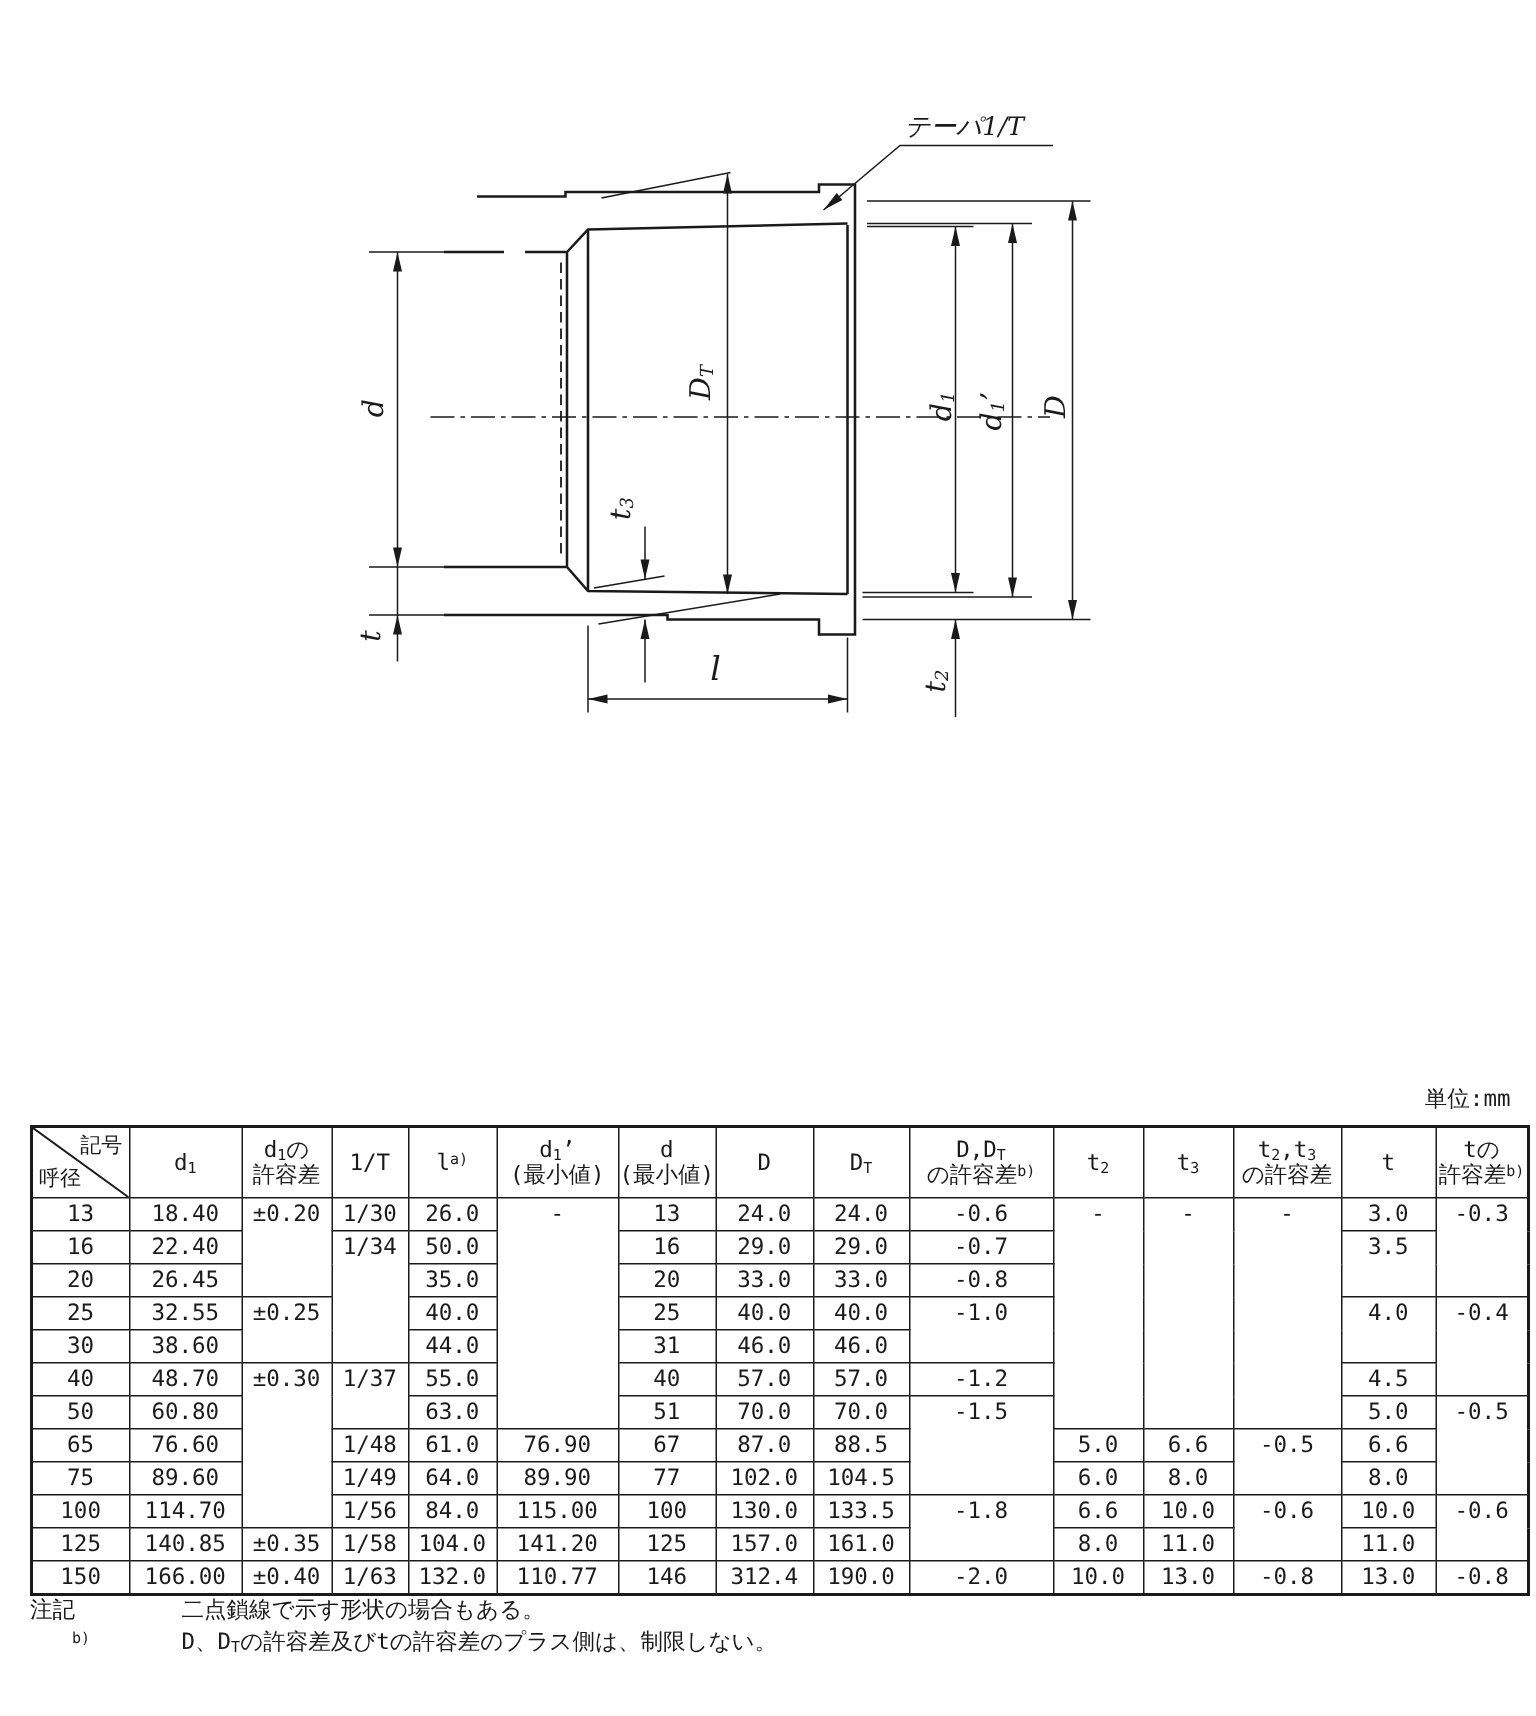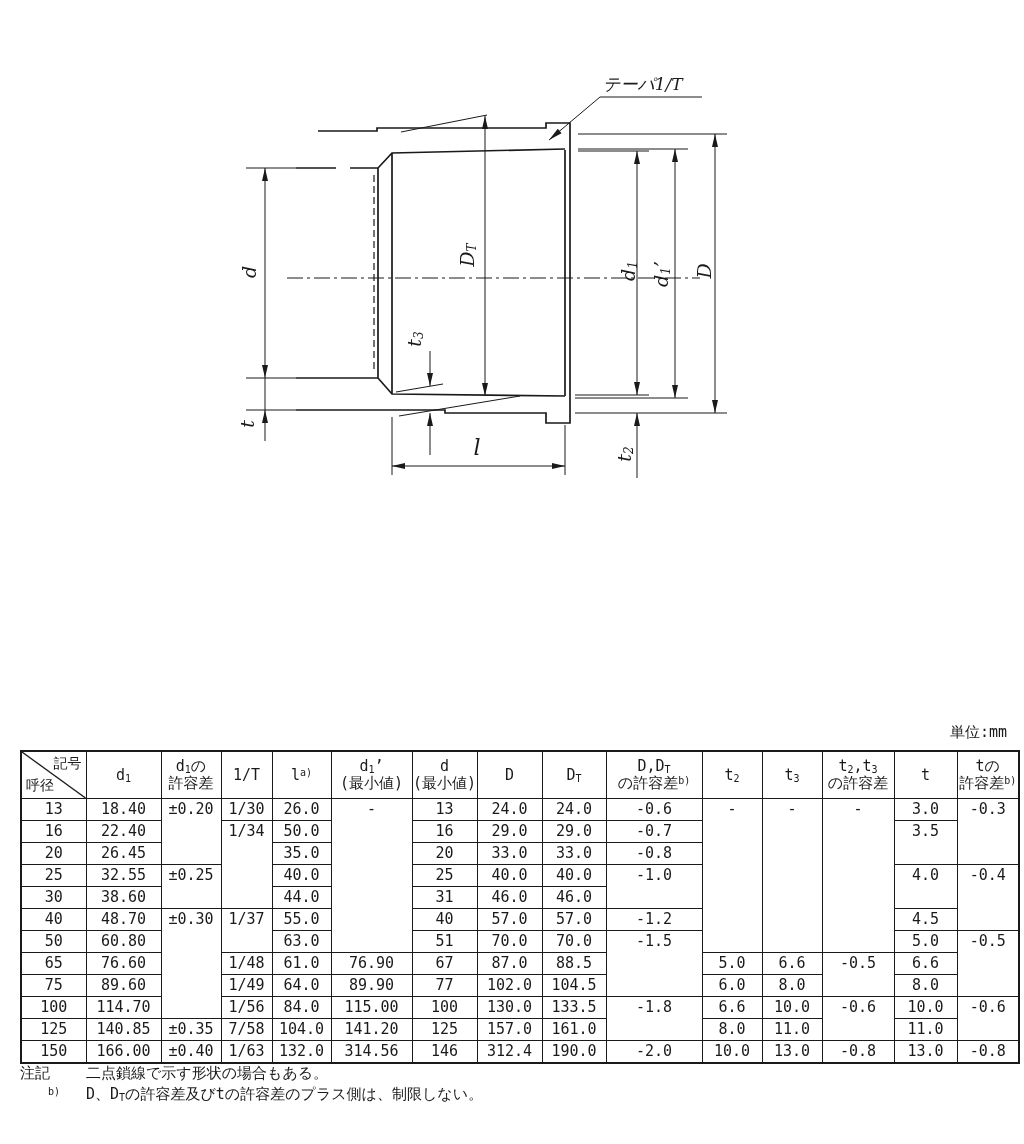--- a/index.html
+++ b/index.html
@@ -22,21 +22,21 @@
   th .hline{line-height:17px;}
   td{height:21px;line-height:21px;vertical-align:middle;}
   td.merged{vertical-align:top;line-height:20px;}
   sub{font-size:10px;vertical-align:-2px;line-height:0;}
   sup{font-size:10px;vertical-align:4px;line-height:0;}
   th.corner{position:relative;padding:0;}
   th.corner svg{position:absolute;left:0;top:0;width:100%;height:100%;}
   th.corner .ct{position:absolute;top:3px;right:4px;font-size:14px;}
   th.corner .cb{position:absolute;bottom:3px;left:4px;font-size:14px;}
   .notes{position:absolute;left:20px;top:1040px;font-size:15px;line-height:21px;}
-  .note{display:flex;}
+  .note{display:flex;gap:35px;}
   .note-label{width:66px;flex:none;}
   .note-label.indent{padding-left:28px;width:38px;}
   .note-body{white-space:nowrap;}
 </style>
 </head>
 <body>
 
 <div class="page">
 
   <svg class="drawing" width="1024" height="560" viewBox="0 0 1024 560">
@@ -294,37 +294,37 @@
             <td>6.6</td>
             <td>10.0</td>
             <td rowspan="2" class="merged">-0.6</td>
             <td>10.0</td>
             <td rowspan="2" class="merged">-0.6</td>
           </tr>
           <tr>
             <td>125</td>
             <td>140.85</td>
             <td>±0.35</td>
-            <td>7/58</td>
+            <td>1/58</td>
             <td>104.0</td>
             <td>141.20</td>
             <td>125</td>
             <td>157.0</td>
             <td>161.0</td>
             <td>8.0</td>
             <td>11.0</td>
             <td>11.0</td>
           </tr>
           <tr>
             <td>150</td>
             <td>166.00</td>
             <td>±0.40</td>
             <td>1/63</td>
             <td>132.0</td>
-            <td>314.56</td>
+            <td>110.77</td>
             <td>146</td>
             <td>312.4</td>
             <td>190.0</td>
             <td>-2.0</td>
             <td>10.0</td>
             <td>13.0</td>
             <td>-0.8</td>
             <td>13.0</td>
             <td>-0.8</td>
           </tr>

